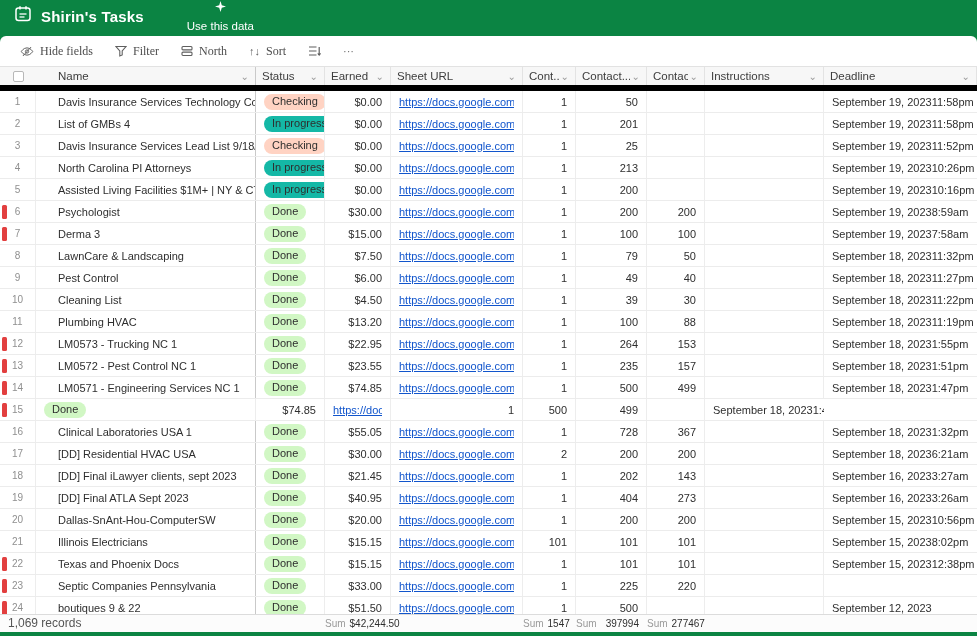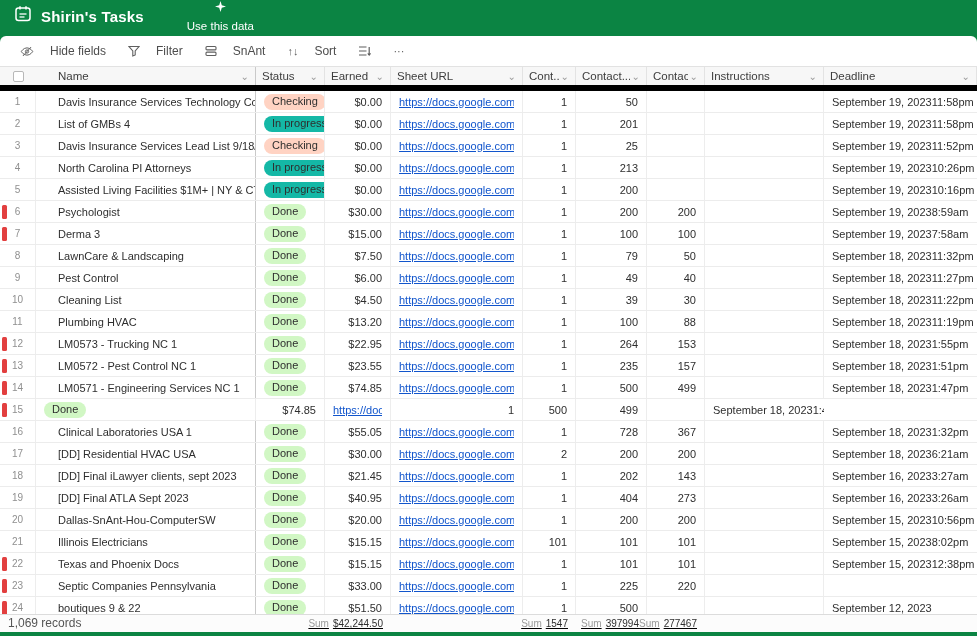--- a/index.html
+++ b/index.html
@@ -24,23 +24,23 @@
   
   .card {
     position: absolute; top: 36px; left: 0; right: 0; bottom: 4px;
     background: #fff; border-radius: 6px 6px 0 0; overflow: hidden;
     display: flex; flex-direction: column;
   }
 
   
   .toolbar { height: 30px; flex: 0 0 30px; display: flex; align-items: center; gap: 22px; padding: 0 20px; }
   .tool {
-    display: flex; align-items: center; gap: 16px;
+    display: flex; align-items: center; gap: 6px;
     background: none; border: none; padding: 0;
-    color: #4d4d4d; font-size: 12px; font-family: Liberation Sans, sans-serif; cursor: pointer; white-space: nowrap;
+    color: #4d4d4d; font-size: 12px; font-family: Liberation Serif, serif; cursor: pointer; white-space: nowrap;
   }
   .tool svg { display: block; }
   .glyph { font-size: 11px; color: #5f5f5f; line-height: 1; }
 
   
   .grid { display: grid; grid-template-columns: 36px 220px 69px 66px 132px 53px 71px 58px 119px 1fr; }
 
   
   .thead { flex: 0 0 25px; height: 25px; background: #f7f7f7; border-top: 1px solid #e2e2e2; border-bottom: 6px solid #000000; }
   .th {
@@ -69,21 +69,21 @@
   .badge-checking { background: #ffd3c3; }
   .badge-in_progress { background: #14b8a6; }
   .badge-done { background: #d1f7c4; }
   .numcell { justify-content: flex-end; }
   .link { color: #1155cc; text-decoration: underline; cursor: pointer; overflow: hidden; white-space: nowrap; }
   .c-deadline { justify-content: space-between; padding-right: 10px; border-right: none; }
 
   
   .tfoot { flex: 0 0 18px; height: 18px; border-top: 1px solid #dcdcdc; background: #fcfcfc; position: relative; align-items: center; }
   .records { position: absolute; left: 8px; top: 0; line-height: 17px; font-size: 12px; color: #555; }
-  .fsum { display: flex; justify-content: flex-end; align-items: center; gap: 4px; padding-right: 8px; font-size: 10px; cursor: pointer; text-decoration: underline; }
+  .fsum { display: flex; justify-content: space-between; align-items: center; gap: 4px; padding-right: 8px; font-size: 10px; cursor: pointer; }
   .sl { color: #9a9a9a; }
   .sv { color: #2e2e2e; }
   .fs-earned { grid-column: 4; }
   .fs-cont { grid-column: 6; }
   .fs-c1 { grid-column: 7; }
   .fs-c2 { grid-column: 8; }
 </style>
 </head>
 <body>
 
@@ -129,21 +129,21 @@
       </span>
       <span>Filter</span>
     </button>
     <button class="tool">
       <span>
         <svg width="12" height="12" viewBox="0 0 12 12">
             <rect x="1" y="1.5" width="10" height="3.4" rx="1" fill="none" stroke="#5f5f5f" stroke-width="1.1"></rect>
             <rect x="1" y="7.1" width="10" height="3.4" rx="1" fill="none" stroke="#5f5f5f" stroke-width="1.1"></rect>
           </svg>
       </span>
-      <span>SnAnt</span>
+      <span>North</span>
     </button>
     <button class="tool">
       <span class="glyph">↑↓</span>
       <span>Sort</span>
     </button>
     <button class="tool">
       <span>
         <svg width="13" height="12" viewBox="0 0 13 12">
             <line x1="1" y1="2" x2="8.5" y2="2" stroke="#5f5f5f" stroke-width="1.2"></line>
             <line x1="1" y1="6" x2="8.5" y2="6" stroke="#5f5f5f" stroke-width="1.2"></line>

